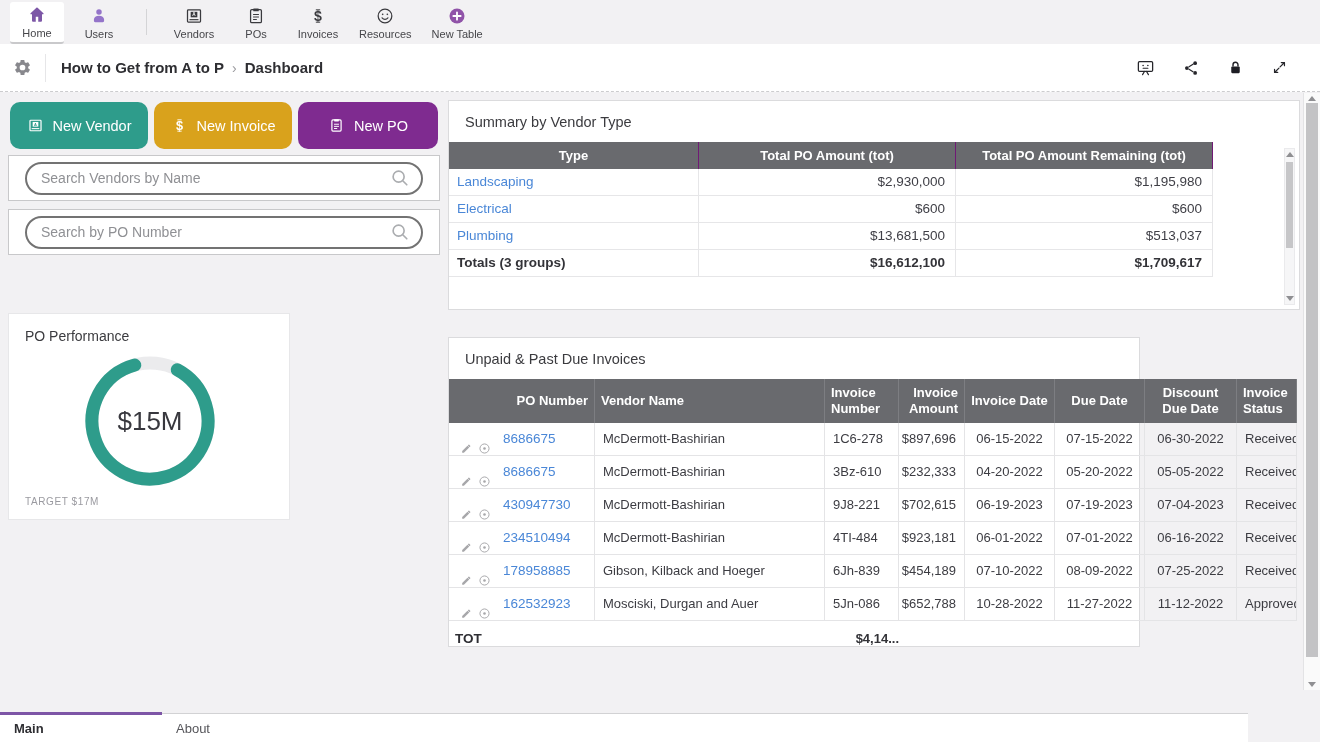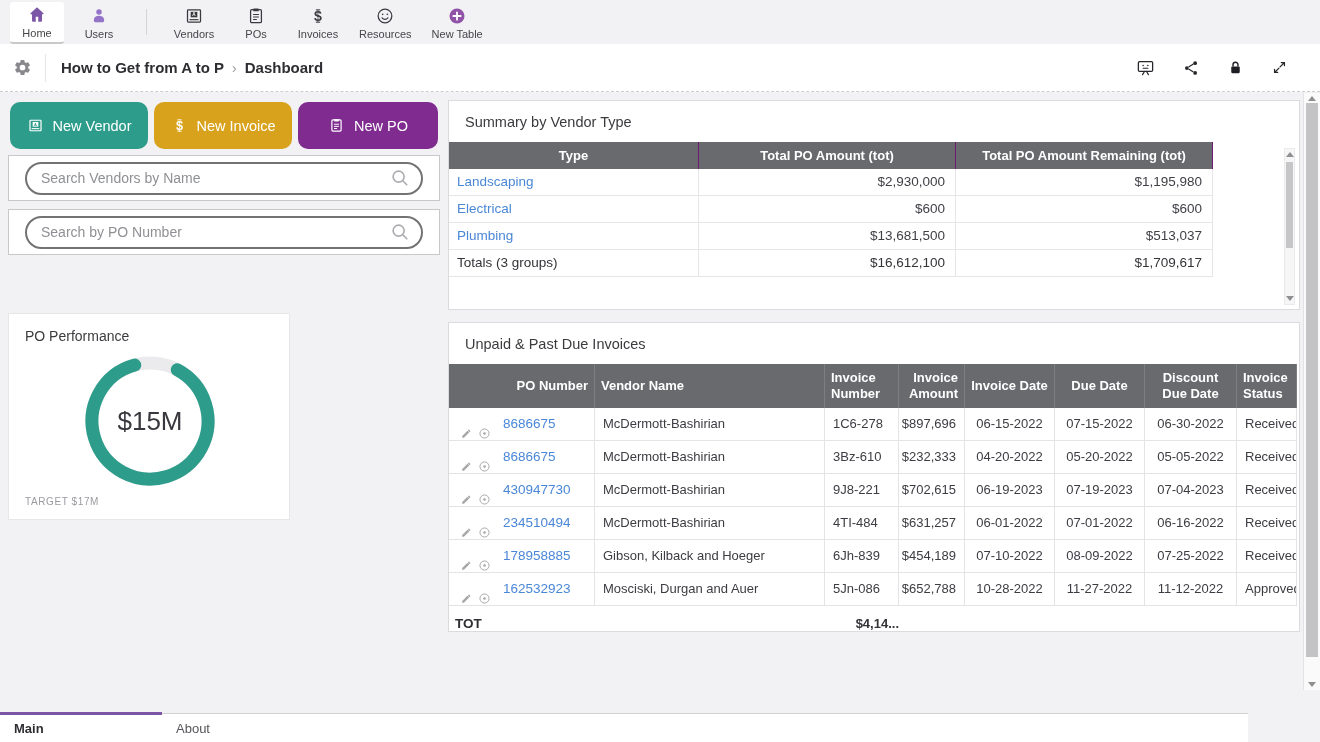--- a/index.html
+++ b/index.html
@@ -42,32 +42,32 @@
 
   
   .perf-card { position:absolute; left:8px; top:221px; width:282px; height:207px; background:#fff; border:1px solid #e7e7e9; }
   .perf-title { font-size:14px; color:#3b3b3f; padding:14px 12px 0 16px; }
   .perf-donut { position:absolute; left:66px; top:32px; }
   .perf-target { position:absolute; left:16px; bottom:12px; font-size:10px; letter-spacing:0.6px; color:#9a9aa0; }
 
   
   .card { position:absolute; background:#fff; border:1px solid #dbdbdd; }
   .summary-card { left:448px; top:8px; width:852px; height:210px; }
-  .invoices-card { left:448px; top:230px; width:852px; height:310px; }
+  .invoices-card { left:448px; top:245px; width:692px; height:310px; }
   .card-title { font-size:14.5px; color:#3b3b3f; padding:13px 16px 12px 16px; }
 
   
   .sum-table { width:764px; }
   .sum-row { display:grid; grid-template-columns:250px 257px 257px; }
   .sum-head .cell { background:#696A6E; color:#fff; font-weight:700; font-size:13px; height:27px; line-height:27px; text-align:center; border-right:1px solid #701a75; }
   .sum-body .cell { height:27px; line-height:26px; font-size:13.5px; border-bottom:1px solid #e6e6e8; border-right:1px solid #e6e6e8; color:#3f3f46; }
   .cell.type { text-align:left; padding-left:8px; }
   .cell.num  { text-align:right; padding-right:10px; }
   .cell.link { color:#4A87D7; cursor:pointer; }
-  .sum-total .cell { font-weight:400; color:#333338; }
+  .sum-total .cell { font-weight:700; color:#333338; }
 
   
   .inner-scroll { position:absolute; top:47px; right:4px; width:11px; height:157px; background:#f6f6f7; border:1px solid #eaeaec; }
   .inner-scroll .thumb { position:absolute; top:13px; left:1px; width:7px; height:86px; background:#c6c6c8; }
   .tri-up { width:0; height:0; border-left:4px solid transparent; border-right:4px solid transparent; border-bottom:5px solid #8f8f92; margin:3px auto 0 auto; }
   .tri-down { width:0; height:0; border-left:4px solid transparent; border-right:4px solid transparent; border-top:5px solid #8f8f92; margin:0 auto; position:absolute; bottom:3px; left:0; right:0; }
 
   
   .inv-table { width:848px; }
   .inv-row { display:grid; grid-template-columns:146px 230px 74px 66px 90px 90px 92px 60px; }
@@ -417,21 +417,21 @@
               <span class="rowicon">
                   <svg width="13" height="13" viewBox="0 0 24 24">
                     <circle cx="12" cy="12" r="8.4" fill="none" stroke="#a7a7aa" stroke-width="1.8"></circle>
                     <circle cx="12" cy="12" r="2.4" fill="#a7a7aa"></circle>
                   </svg>
                 </span>
               <a>234510494</a>
             </div>
             <div class="cell l">McDermott-Bashirian</div>
             <div class="cell l">4TI-484</div>
-            <div class="cell r">$631,257</div>
+            <div class="cell r">$923,181</div>
             <div class="cell c">06-01-2022</div>
             <div class="cell c">07-01-2022</div>
             <div class="cell c">06-16-2022</div>
             <div class="cell l">Received</div>
           </div>
 
           <div class="inv-row">
             <div class="cell pocell">
               <span class="rowicon">
                   <svg width="13" height="13" viewBox="0 0 24 24">

